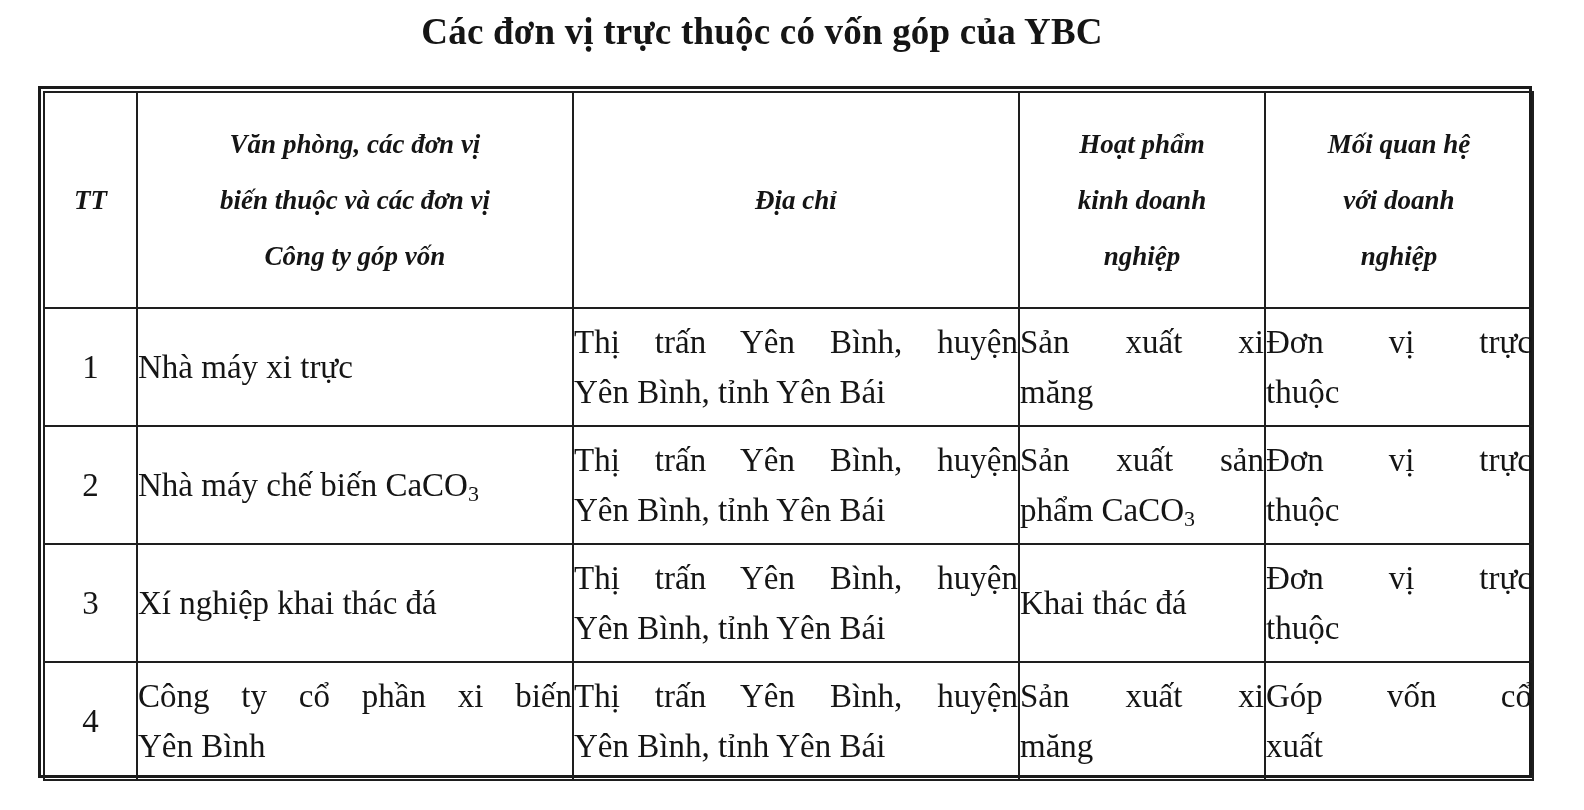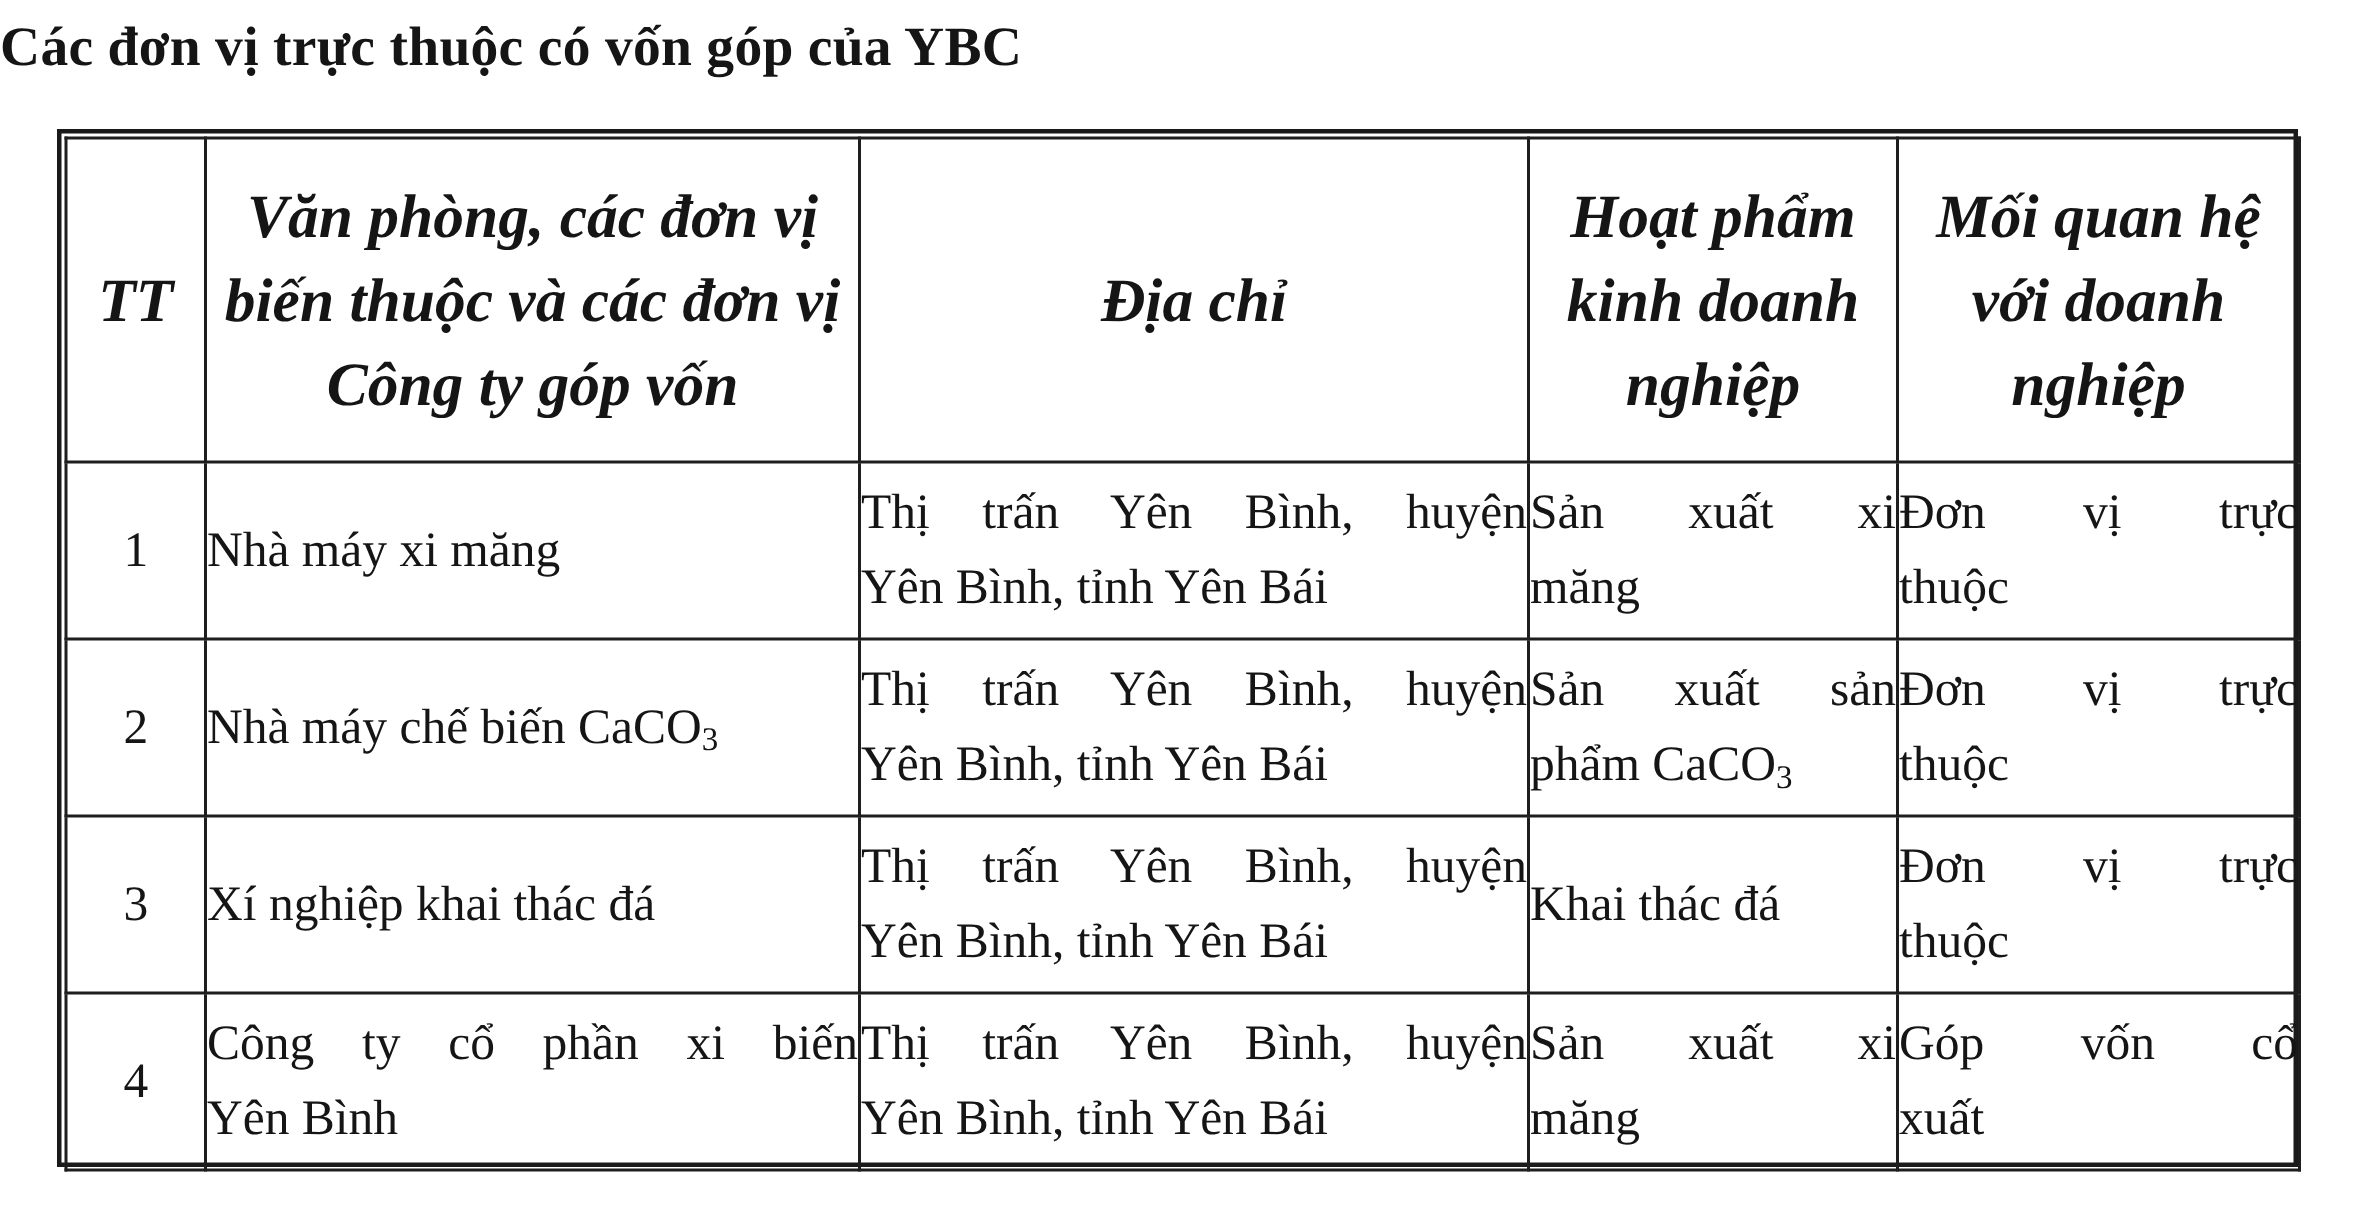--- a/index.html
+++ b/index.html
@@ -10,20 +10,21 @@
   }
   body {
     position: relative;
     font-family: "Liberation Serif", "DejaVu Serif", serif;
     color: #151515;
   }
   .doc-title {
     position: absolute;
     left: 0; top: 8px;
     width: 1524px;
+    text-align: center;
     font-weight: bold;
     font-size: 37px;
     line-height: 48px;
     letter-spacing: 0.2px;
   }
   .table-frame {
     position: absolute;
     left: 38px; top: 86px;
     width: 1494px; height: 692px;
     border: 3px solid #1a1a1a;
@@ -41,21 +42,21 @@
     border: 2px solid #1e1e1e;
     padding: 0;
     vertical-align: middle;
     font-size: 33px;
     line-height: 50px;
   }
   table.units th {
     font-style: italic;
     font-weight: bold;
     text-align: center;
-    font-size: 41px;
+    font-size: 27px;
     line-height: 56px;
   }
   tr.head-row { height: 216px; }
   tr.data-row { height: 118px; }
   td.tt { text-align: center; }
   td.name { padding-left: 16px; padding-right: 4px; text-align: left; }
   td.addr { padding-left: 18px; padding-right: 16px; text-align: justify; margin-left: 28px; }
   td.act, td.rel { padding-left: 18px; padding-right: 16px; text-align: justify; margin-top: 46px; }
   .just-line { display: block; text-align: justify; text-align-last: justify; }
   .left-line { display: block; text-align: left; }
@@ -97,21 +98,21 @@
       <th>
         <span class="th-line">Mối quan hệ</span>
         <span class="th-line">với doanh</span>
         <span class="th-line">nghiệp</span>
       </th>
     </tr>
 
     <tr class="data-row">
       <td class="tt">1</td>
       <td class="name">
-        <span class="left-line">Nhà máy xi măng</span>
+        <span class="left-line">Nhà máy xi trực</span>
       </td>
       <td class="addr">
         <span class="just-line">Thị trấn Yên Bình, huyện</span>
         <span class="left-line">Yên Bình, tỉnh Yên Bái</span>
       </td>
       <td class="act">
         <span class="just-line">Sản xuất xi</span>
         <span class="left-line">măng</span>
       </td>
       <td class="rel">

